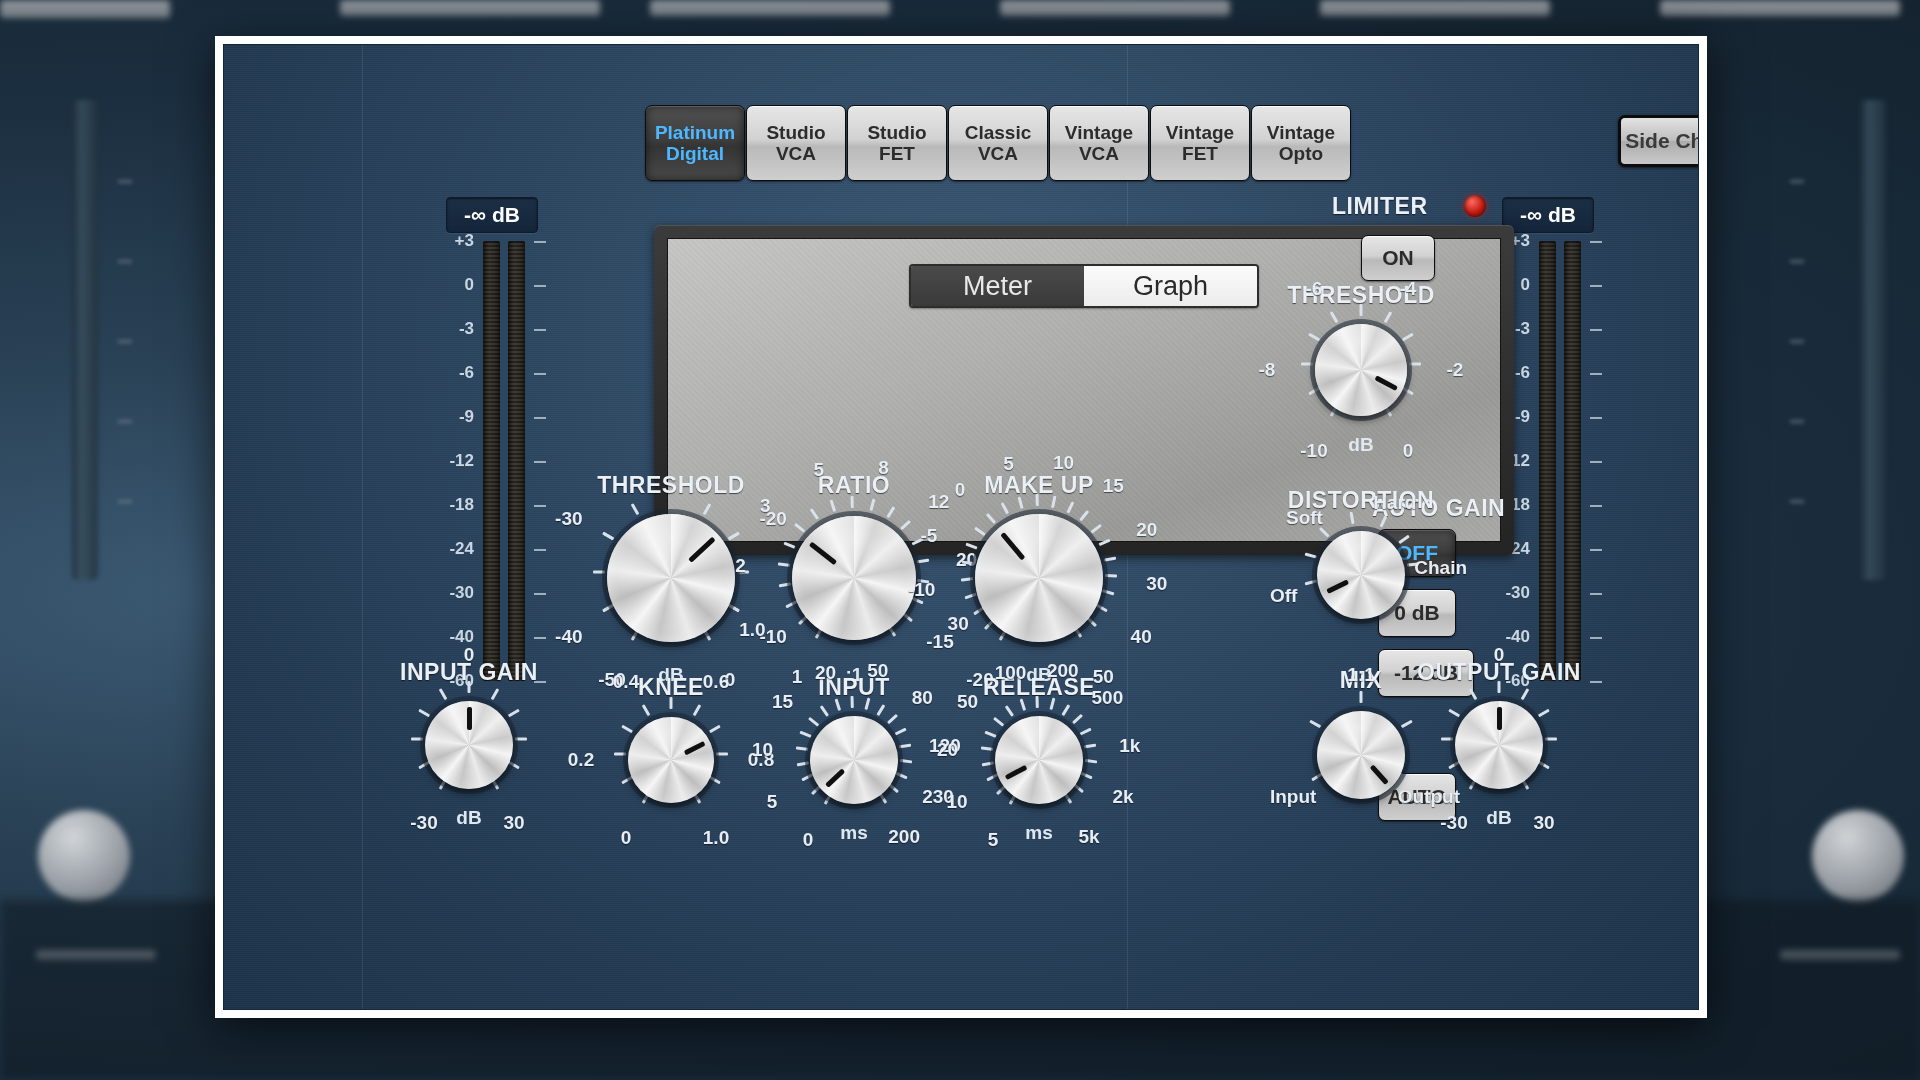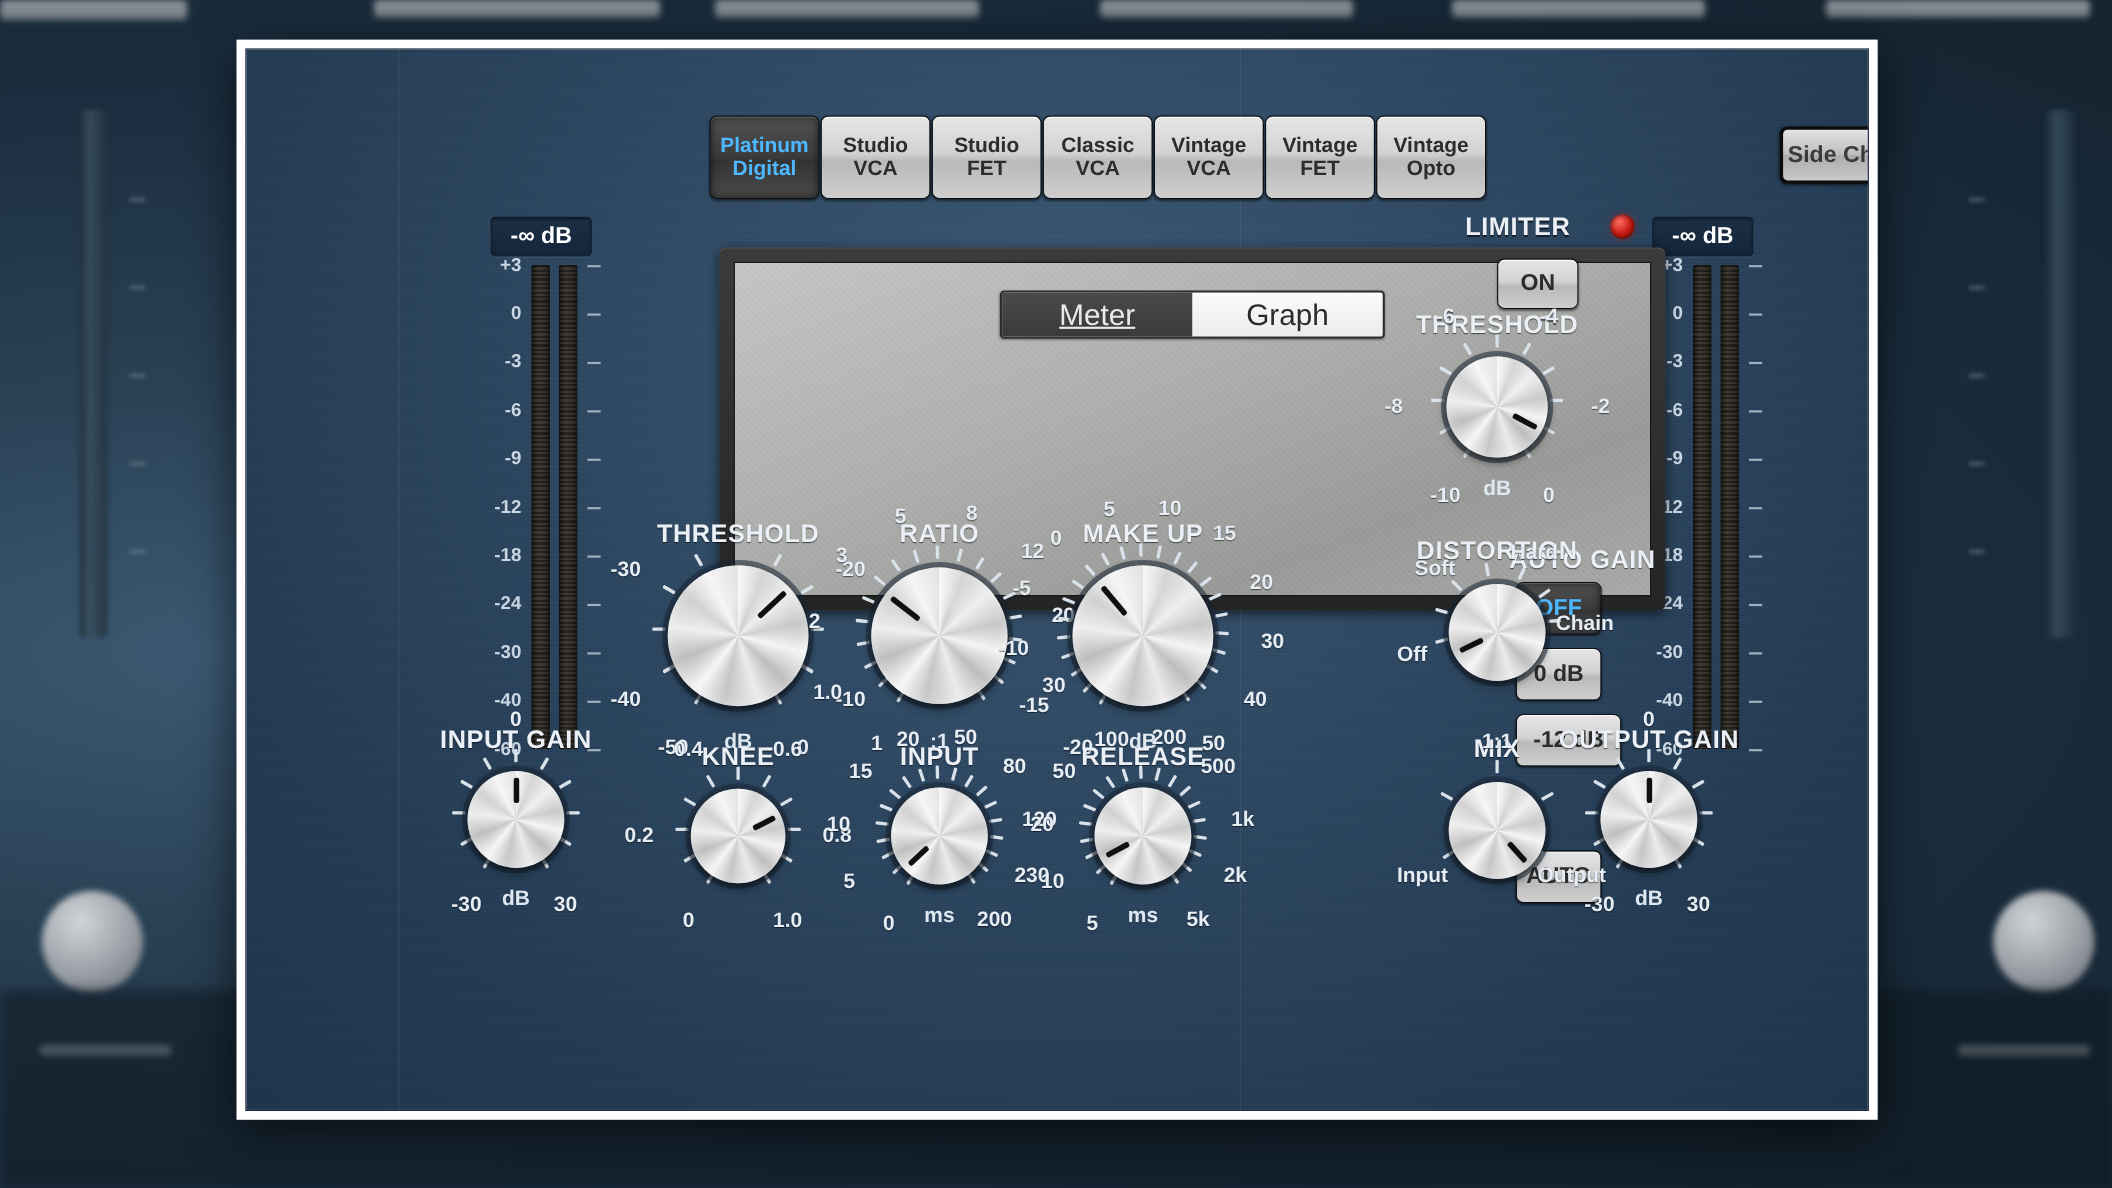--- a/index.html
+++ b/index.html
@@ -130,21 +130,21 @@
     border:1px solid #141414;
   }
   #mgtabs {
     position:absolute; left:50%; top:25px; transform:translateX(-50%);
     width:350px; height:44px; display:flex;
     border:2px solid #2d2d2d; border-radius:4px; overflow:hidden;
     box-shadow: 0 1px 2px rgba(0,0,0,.35);
   }
   #mgtabs .mg { flex:1; display:flex;align-items:center;justify-content:center;
     font-size:27px; cursor:pointer; }
-  .mg.active { background: linear-gradient(180deg,#4a4a4a,#3a3a3a); color:#e9e9e9;text-decoration:underline; }
+  .mg.active { background: linear-gradient(180deg,#4a4a4a,#3a3a3a); color:#e9e9e9; }
   .mg.inactive { background: linear-gradient(180deg,#fbfbfb,#ececec); color:#2a2a2a; }
   #vusvg { position:absolute; inset:0; }
   .vulabel { font-family:"Liberation Sans", sans-serif; font-size:40px; fill:#2b2b2b; }
 
   
   .knobgrp { position:absolute; }
   .knobgrp .ktitle {
     position:absolute; left:50%; transform:translateX(-50%);
     color:#eaf0f6; font-size:23px; font-weight:700; letter-spacing:.5px; white-space:nowrap;
     text-shadow: 0 1px 1px rgba(0,0,0,.6);

